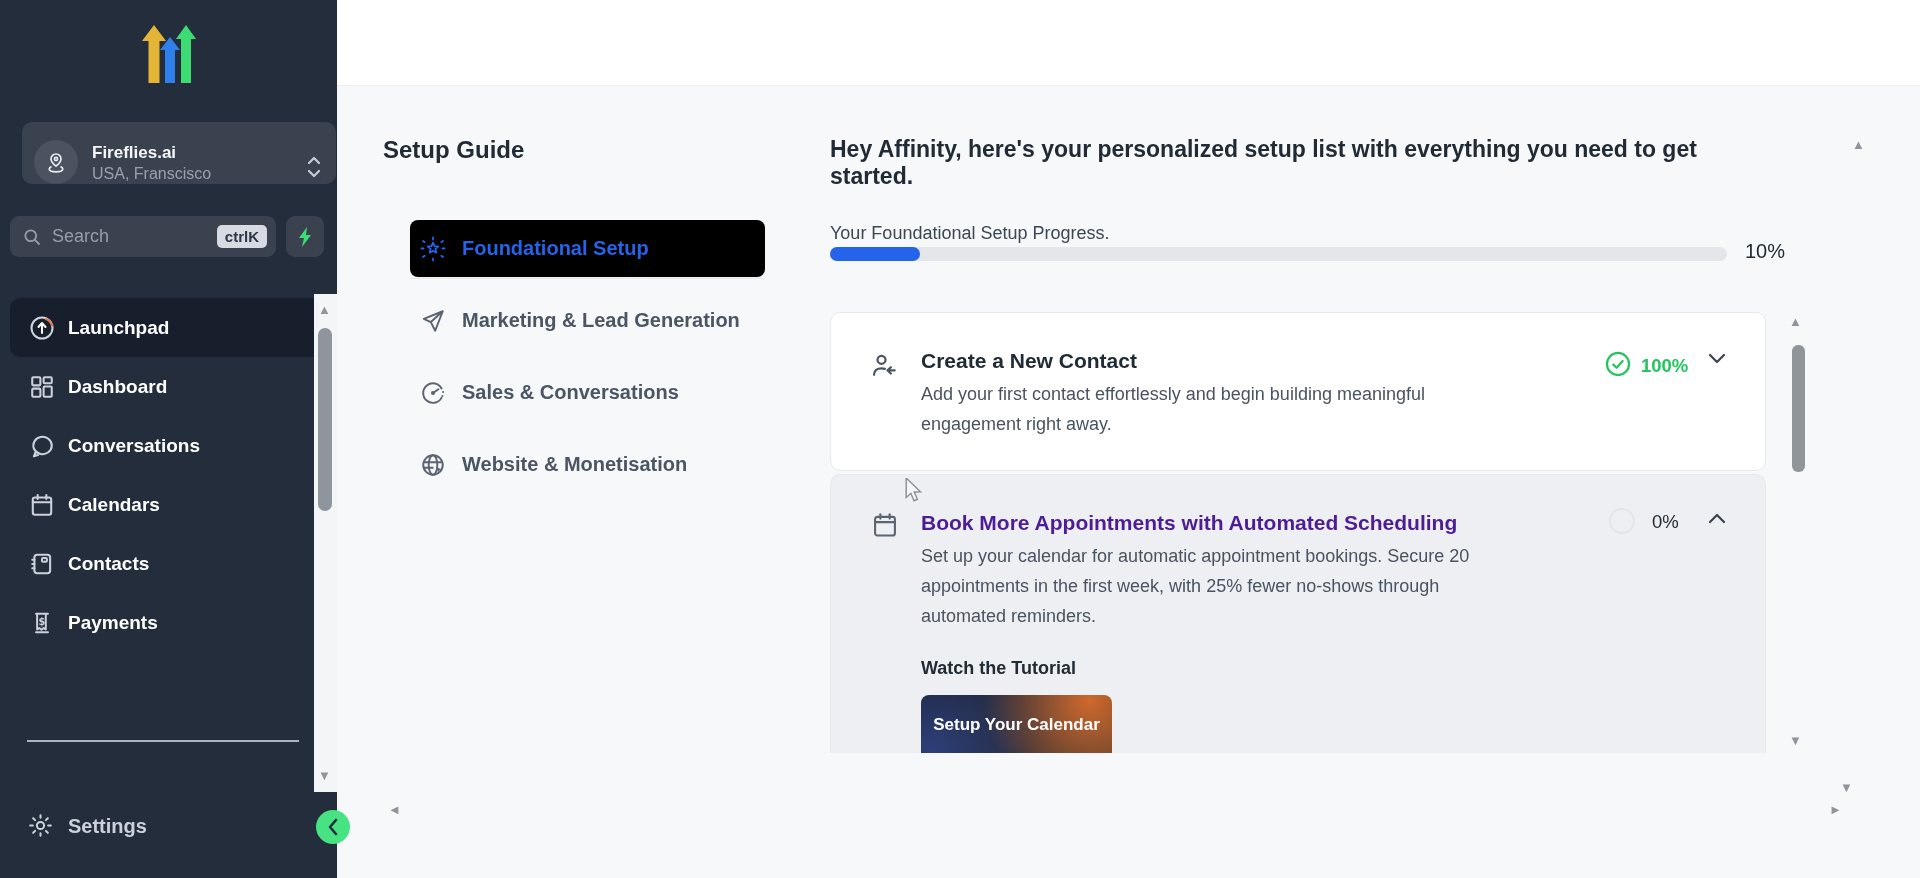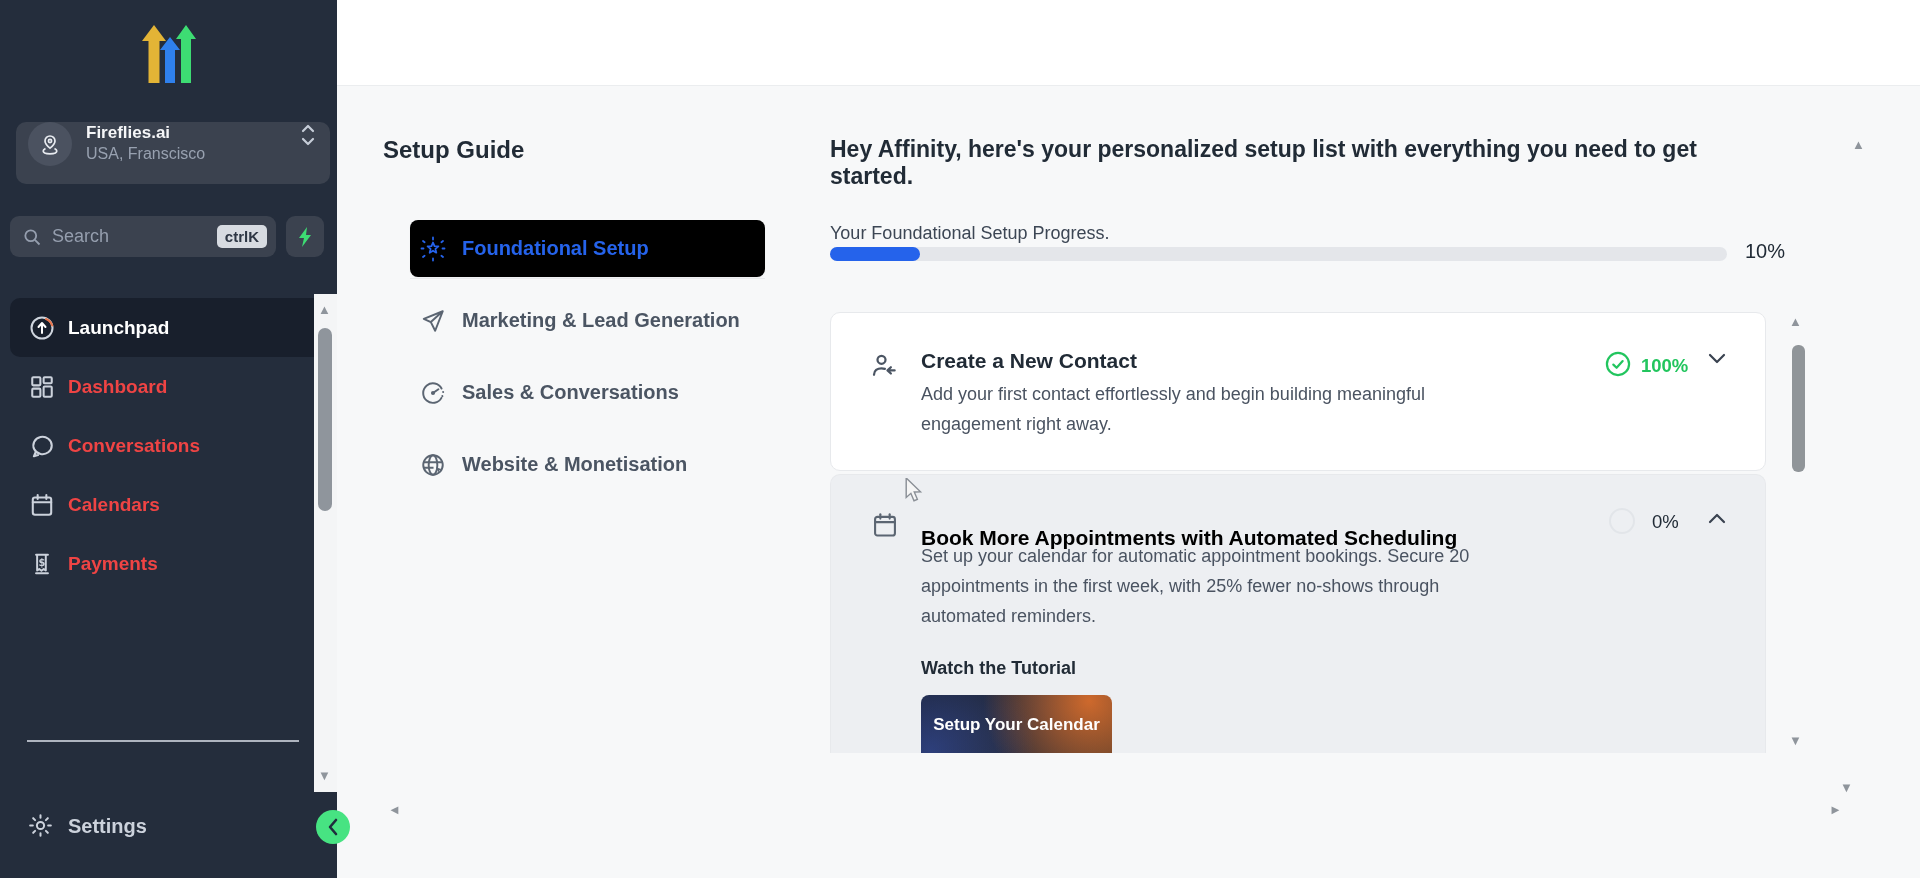--- a/index.html
+++ b/index.html
@@ -3,37 +3,37 @@
 <meta charset="utf-8">
 <style>
   * { margin:0; padding:0; box-sizing:border-box; }
   html,body { width:1920px; height:878px; overflow:hidden; background:#f7f8f9;
     font-family:"Liberation Sans","DejaVu Sans",sans-serif; }
   .screen { position:relative; width:1920px; height:878px; background:#f7f8f9; }
 
   
   .sidebar { position:absolute; left:0; top:0; width:337px; height:878px; background:#242d3c; z-index:5; }
   .logo { position:absolute; left:140px; top:24px; }
-  .account { position:absolute; left:16px; top:122px; width:314px; height:62px; background:#3b424f;
-    border-radius:10px; display:flex; align-items:flex-start; cursor:pointer; }
+  .account { position:absolute; left:22px; top:122px; width:314px; height:62px; background:#3b424f;
+    border-radius:10px; display:flex; align-items:flex-end; cursor:pointer; }
   .acct-avatar { width:44px; height:44px; border-radius:50%; background:#4b5260; margin-left:12px;
     display:flex; align-items:center; justify-content:center; flex:0 0 auto; }
   .acct-text { margin-left:14px; flex:1; min-width:0; }
   .acct-name { color:#f5f6f8; font-size:17px; font-weight:700; line-height:22px; }
   .acct-loc { color:#98a1b0; font-size:16px; line-height:20px; }
   .acct-chev { margin-right:14px; color:#c6cdd8; }
   .searchbar { position:absolute; left:10px; top:216px; width:266px; height:41px; background:#3b424f;
     border-radius:9px; display:flex; align-items:center; cursor:text; }
   .searchbar .ph { color:#959eae; font-size:18px; margin-left:10px; flex:1; }
   .kbd { background:#d7dbe1; color:#2d3644; font-size:15px; font-weight:600; border-radius:5px;
     padding:3px 8px; margin-right:9px; }
   .boltbtn { position:absolute; left:286px; top:216px; width:38px; height:41px; background:#3b424f;
     border-radius:9px; display:flex; align-items:center; justify-content:center; cursor:pointer; }
   .nav { position:absolute; left:0; top:298px; width:337px; }
-  .nav-item { position:relative; height:59px; display:flex; align-items:center; color:#ef4444;
+  .nav-item { position:relative; height:59px; display:flex; align-items:center; color:#ffffff;
     font-size:19px; font-weight:600; cursor:pointer; }
   .nav-item .nicon { width:28px; height:28px; margin-left:28px; margin-right:12px; display:flex;
     align-items:center; justify-content:center; }
   .nav-item.active { background:#181f2c; border-radius:10px; margin:0 10px; width:317px; color:#ffffff; }
   .nav-item.active .nicon { margin-left:18px; }
   .side-divider { position:absolute; left:27px; top:740px; width:272px; height:2px; background:#c7cdd6; opacity:.85; }
   .settings-row { position:absolute; left:0; top:798px; width:337px; height:56px; display:flex;
     align-items:center; color:#ccd2dc; font-size:20px; font-weight:600; cursor:pointer; }
   .settings-row .nicon { width:28px; height:28px; margin-left:27px; margin-right:13px; }
   
@@ -67,21 +67,21 @@
   .progress-label { position:absolute; left:830px; top:212px; font-size:18px; color:#3c4654;margin-top:11px; }
   .progress-track { position:absolute; left:830px; top:247px; width:897px; height:14px; background:#e4e6ea; border-radius:7px; }
   .progress-fill { height:14px; background:#2563eb; border-radius:7px; width:0; }
   .progress-pct { position:absolute; left:1745px; top:240px; font-size:20px; color:#212b36; }
 
   .card { position:absolute; left:830px; width:936px; border:1px solid #e7e9ec; }
   .card1 { top:312px; height:159px; background:#ffffff; border-radius:10px; }
   .card2 { top:474px; height:279px; background:#edeff2; border-radius:10px 10px 0 0; border-bottom:none; overflow:hidden; }
   .card .cicon { position:absolute; left:38px; top:38px; color:#4b5563; }
   .card-title { position:absolute; left:90px; top:36px; font-size:21px; font-weight:700; color:#212b36; }
-  .card2 .card-title { color:#000000;margin-top:15px; }
+  .card2 .card-title { color:#4c1d95; }
   .card-desc { position:absolute; left:90px; top:66px; width:590px; font-size:18px; line-height:30px; color:#4a5361; }
   .card2 .card-desc { width:605px; }
   .pct-green { position:absolute; left:810px; top:42px; font-size:18.5px; font-weight:600; color:#22c55e; }
   .pct-dark { position:absolute; left:821px; top:36px; font-size:18.5px; color:#212b36; }
   .pct-circle-empty { position:absolute; left:778px; top:33px; width:26px; height:26px; border-radius:50%;
     border:2px solid #e2e5e9; }
   .card-chev { position:absolute; left:876px; top:38px; color:#3a4250; cursor:pointer; }
   .tutorial-heading { position:absolute; left:90px; top:183px; font-size:18px; font-weight:700; color:#212b36; }
   .video-thumb { position:absolute; left:90px; top:220px; width:191px; height:59px; border-radius:8px 8px 0 0;
     cursor:pointer; display:flex; align-items:center; justify-content:center;
@@ -181,20 +181,32 @@
             <rect x="3.5" y="5" width="17" height="16" rx="2"></rect>
             <line x1="3.5" y1="9.5" x2="20.5" y2="9.5"></line>
             <line x1="8" y1="2.8" x2="8" y2="6.5"></line>
               <line x1="16" y1="2.8" x2="16" y2="6.5"></line>
           </svg>
         </span>
         <span>Calendars</span>
       </div>
       <div class="nav-item">
         <span class="nicon">
+          <svg width="26" height="26" viewBox="0 0 24 24" fill="none" stroke="#ccd2dc" stroke-width="1.9" stroke-linecap="round">
+            <rect x="5" y="3.5" width="14.5" height="17" rx="2.5"></rect>
+            <rect x="12" y="6.5" width="4.5" height="3.5" rx="1"></rect>
+            <line x1="3" y1="8" x2="5" y2="8"></line>
+              <line x1="3" y1="12" x2="5" y2="12"></line>
+              <line x1="3" y1="16" x2="5" y2="16"></line>
+          </svg>
+        </span>
+        <span>Contacts</span>
+      </div>
+      <div class="nav-item">
+        <span class="nicon">
           <svg width="26" height="26" viewBox="0 0 24 24" fill="none" stroke="#ccd2dc" stroke-width="1.8" stroke-linecap="round" stroke-linejoin="round">
             <path d="M6.5 3.5 h11 M7.5 3.5 v14.5 l2-1.3 2 1.6 2-1.6 2 1.3 V3.5 M6.5 20.5 h11"></path>
             <text x="12" y="13.5" text-anchor="middle" font-size="9" fill="#ccd2dc" stroke="none" font-family="DejaVu Sans">$</text>
           </svg>
         </span>
         <span>Payments</span>
       </div>
     </nav>
 
     <div class="side-divider"></div>

